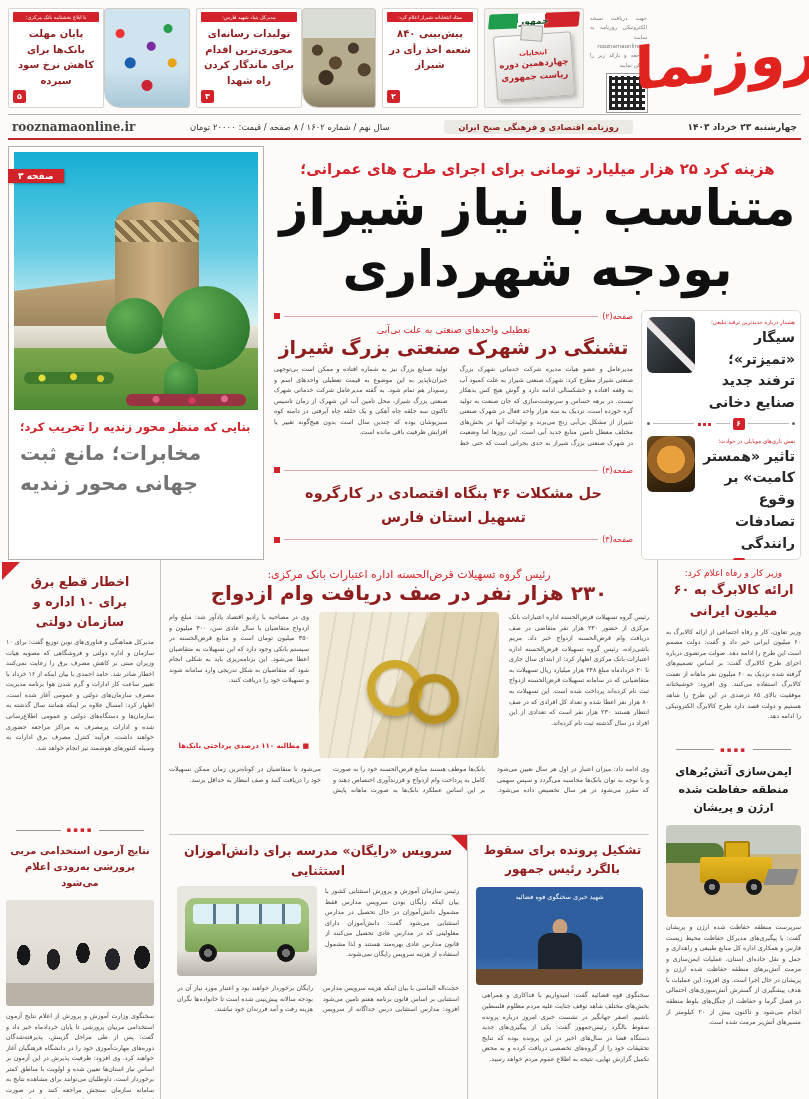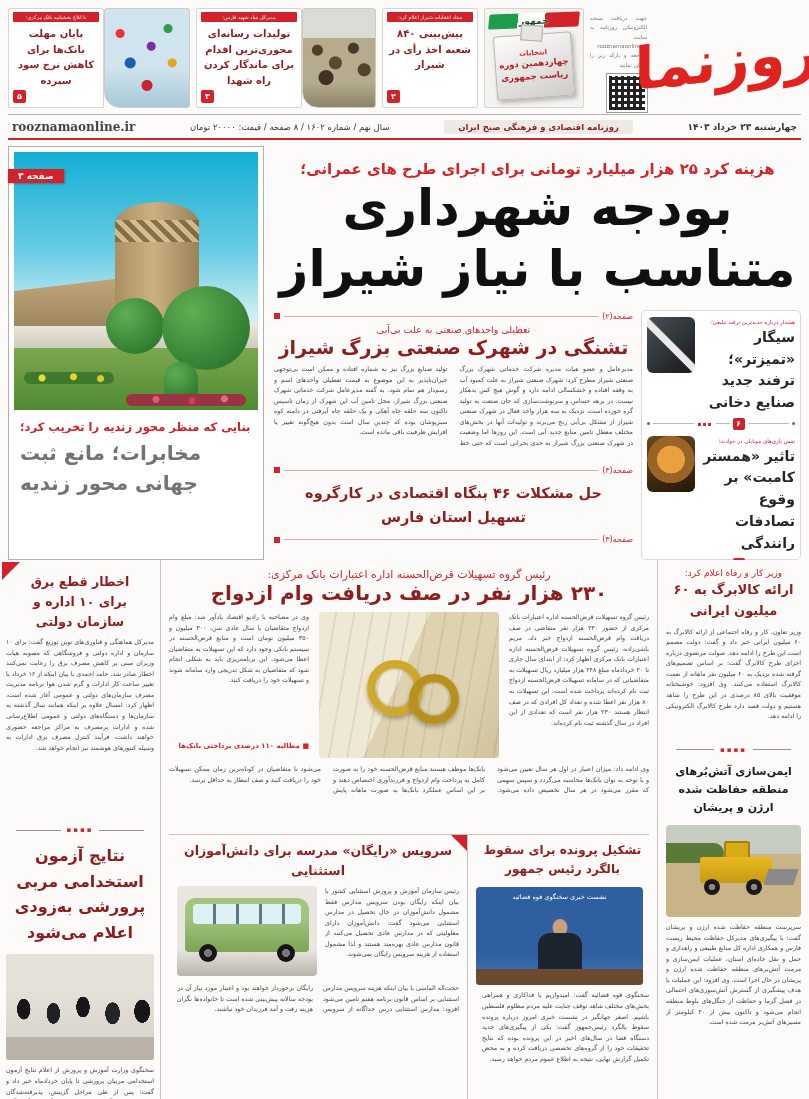--- a/index.html
+++ b/index.html
@@ -292,22 +292,22 @@
     <span class="dl-date">چهارشنبه ۲۳ خرداد ۱۴۰۳</span>
     <span class="dl-center">روزنامه اقتصادی و فرهنگی صبح ایران</span>
     <span class="dl-meta">سال نهم / شماره ۱۶۰۲ / ۸ صفحه / قیمت: ۲۰۰۰۰ تومان</span>
     <span class="dl-site">rooznamaonline.ir</span>
   </div>
 
   <section class="lead">
 
     <div class="lead-right">
       <div class="lead-kicker">هزینه کرد ۲۵ هزار میلیارد تومانی برای اجرای طرح های عمرانی؛</div>
+      <div class="lead-title">متناسب با نیاز شیراز</div>
       <div class="lead-title">بودجه شهرداری</div>
-      <div class="lead-title">متناسب با نیاز شیراز</div>
 
       <div class="midrow">
 
         <div class="rail">
 
           <div class="brief">
             <div class="brief-row">
               <div class="brief-txt">
                 <div class="brief-kicker">هشدار درباره جدیدترین ترفند تبلیغی؛</div>
                 <div class="brief-title">سیگار «تمیزتر»؛ ترفند جدید صنایع دخانی</div>
@@ -444,21 +444,21 @@
           </div>
         </div>
         <div class="mar-after">وی ادامه داد: میزان اعتبار در اول هر سال تعیین می‌شود و با توجه به توان بانک‌ها محاسبه می‌گردد و سپس سهمی که مقرر می‌شود در هر سال تخصیص داده می‌شود. بانک‌ها موظف هستند منابع قرض‌الحسنه خود را به صورت کامل به پرداخت وام ازدواج و فرزندآوری اختصاص دهند و بر این اساس عملکرد بانک‌ها به صورت ماهانه پایش می‌شود تا متقاضیان در کوتاه‌ترین زمان ممکن تسهیلات خود را دریافت کنند و صف انتظار به حداقل برسد.</div>
       </div>
 
       <div class="bottomrow">
 
         <div class="heli">
           <div class="sm-title" style="font-size:12px">تشکیل پرونده برای سقوط بالگرد رئیس جمهور</div>
           <div class="photo-heli">
-            <div class="heli-cap">نشست خبری سخنگوی قوه قضائیه</div>
+            <div class="heli-cap">شهید خبری سخنگوی قوه قضائیه</div>
             <div class="heli-head"></div>
               <div class="heli-bodyfig"></div>
               <div class="heli-podium"></div>
           </div>
           <div class="body-txt" style="flex:1; margin-left:6px">سخنگوی قوه قضائیه گفت: امیدواریم با فداکاری و همراهی بخش‌های مختلف شاهد توقف جنایت علیه مردم مظلوم فلسطین باشیم. اصغر جهانگیر در نشست خبری امروز درباره پرونده سقوط بالگرد رئیس‌جمهور گفت: یکی از پیگیری‌های جدید دستگاه قضا در سال‌های اخیر در این پرونده بوده که نتایج تحقیقات خود را از گروه‌های تخصصی دریافت کرده و به محض تکمیل گزارش نهایی، نتیجه به اطلاع عموم مردم خواهد رسید.</div>
         </div>
 
         <div class="bus">
           <div class="corner-flag-r"></div>
           <div class="sm-title" style="font-size:12.5px">سرویس «رایگان» مدرسه برای دانش‌آموزان استثنایی</div>
@@ -479,20 +479,20 @@
 
     <div class="colA">
       <div class="corner-flag"></div>
       <div class="sm-title" style="margin-top:8px; padding:0 10px">اخطار قطع برق برای ۱۰ اداره و سازمان دولتی</div>
       <div class="body-txt" style="height:182px">مدیرکل هماهنگی و فناوری‌های نوین توزیع گفت: برای ۱۰ سازمان و اداره دولتی و فروشگاهی که مصوبه هیات وزیران مبنی بر کاهش مصرف برق را رعایت نمی‌کنند اخطار صادر شد. حامد احمدی با بیان اینکه از ۱۶ خرداد با تغییر ساعت کار ادارات و گرم شدن هوا برنامه مدیریت مصرف سازمان‌های دولتی و عمومی آغاز شده است، اظهار کرد: امسال علاوه بر اینکه همانند سال گذشته به سازمان‌ها و دستگاه‌های دولتی و عمومی اطلاع‌رسانی شده و ادارات پرمصرف به مراکز مراجعه حضوری خواهند داشت، فرآیند کنترل مصرف برق ادارات به وسیله کنتورهای هوشمند نیز انجام خواهد شد.</div>
       <div class="dotdiv">
         <span class="dd-line"></span>
           <span class="dd-dots">▪▪▪▪</span>
           <span class="dd-line"></span>
       </div>
-      <div class="sm-title" style="font-size:16px">نتایج آزمون استخدامی مربی پرورشی به‌زودی اعلام می‌شود</div>
+      <div class="sm-title" style="font-size:10px">نتایج آزمون استخدامی مربی پرورشی به‌زودی اعلام می‌شود</div>
       <div class="photo-exam"></div>
       <div class="body-txt" style="flex:1">سخنگوی وزارت آموزش و پرورش از اعلام نتایج آزمون استخدامی مربیان پرورشی تا پایان خردادماه خبر داد و گفت: پس از طی مراحل گزینش، پذیرفته‌شدگان دوره‌های مهارت‌آموزی خود را در دانشگاه فرهنگیان آغاز خواهند کرد. وی افزود: ظرفیت پذیرش در این آزمون بر اساس نیاز استان‌ها تعیین شده و اولویت با مناطق کمتر برخوردار است. داوطلبان می‌توانند برای مشاهده نتایج به سامانه سازمان سنجش مراجعه کنند و در صورت اعتراض درخواست خود را ثبت نمایند تا در کوتاه‌ترین زمان ممکن بررسی شود.</div>
     </div>
 
   </section>
 
 </div>
 
 </body></html>

